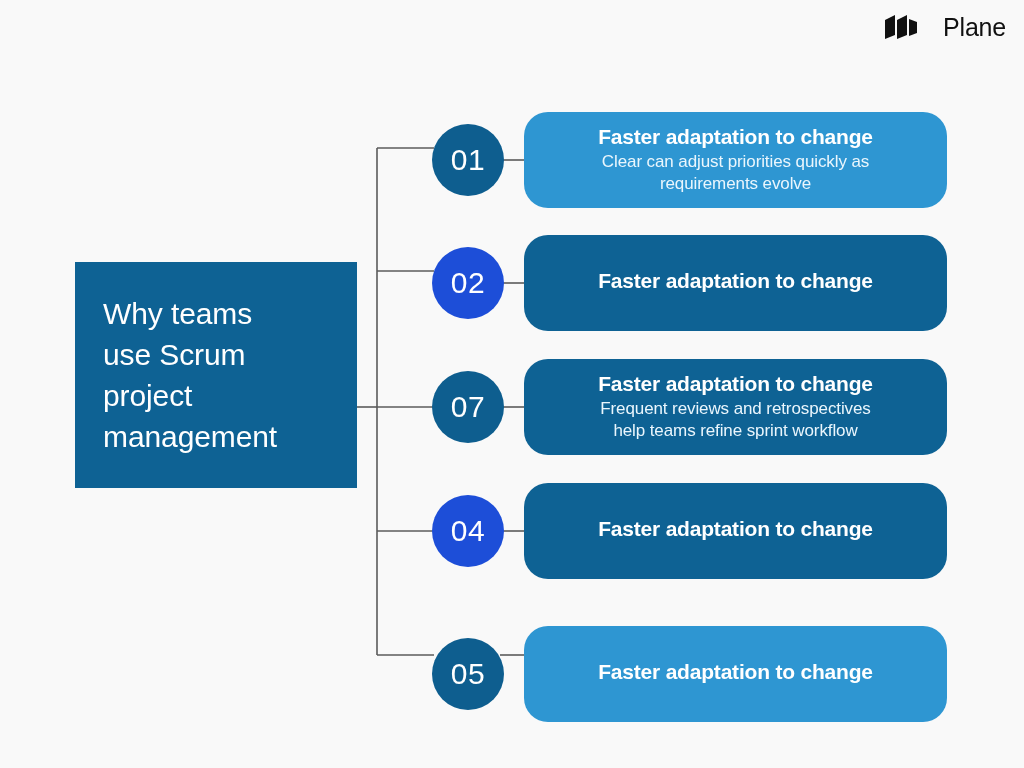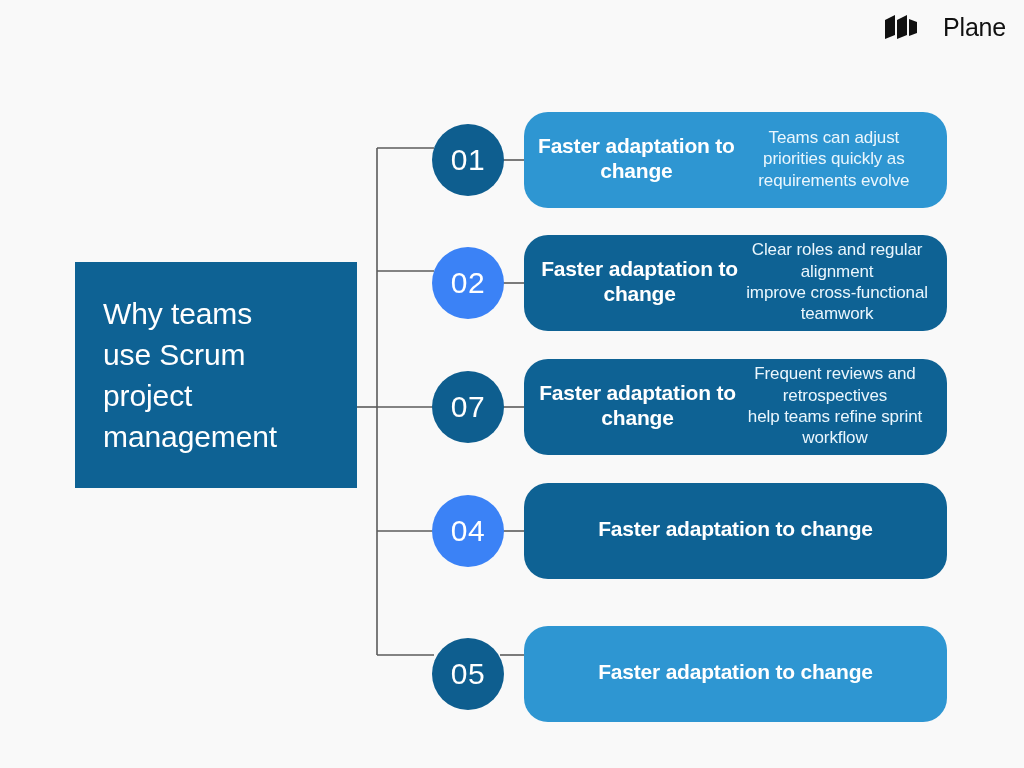--- a/index.html
+++ b/index.html
@@ -107,31 +107,31 @@
     display: flex;
     align-items: center;
     justify-content: center;
     color: #ffffff;
     font-size: 30px;
     font-weight: 400;
     letter-spacing: 0.5px;
     z-index: 2;
   }
   .badge.dark  { background: #0e5e8f; }
-  .badge.light { background: #3b82f6; }
+  .badge.light { background: #1d4ed8; }
 
   .card {
     position: absolute;
     left: 92px;
     top: 0;
     width: 423px;
     height: 96px;
     border-radius: 24px;
     display: flex;
-    flex-direction: row;
+    flex-direction: column;
     align-items: center;
     justify-content: center;
     padding: 6px 14px 8px;
     text-align: center;
   }
   .card.dark  { background: #0e6294; }
   .card.light { background: #2e96d2; }
 
   .card-title {
     color: #ffffff;
@@ -189,31 +189,29 @@
     <line x1="500" y1="531" x2="530" y2="531" stroke="#5b5b5b" stroke-width="1.6"></line>
     <line x1="500" y1="655" x2="530" y2="655" stroke="#5b5b5b" stroke-width="1.6"></line>
   </svg>
 
   <div class="rows">
 
     <div class="row row-1">
       <div class="badge dark">01</div>
       <div class="card light">
         <div class="card-title">Faster adaptation to change</div>
-        <div class="card-desc">Teams can adjust priorities quickly as
+        <div class="card-desc">Clear can adjust priorities quickly as
 requirements evolve</div>
       </div>
     </div>
 
     <div class="row row-2">
       <div class="badge light">02</div>
       <div class="card dark">
         <div class="card-title">Faster adaptation to change</div>
-        <div class="card-desc">Clear roles and regular alignment
-improve cross-functional teamwork</div>
       </div>
     </div>
 
     <div class="row row-3">
       <div class="badge dark">07</div>
       <div class="card dark">
         <div class="card-title">Faster adaptation to change</div>
         <div class="card-desc">Frequent reviews and retrospectives
 help teams refine sprint workflow</div>
       </div>

